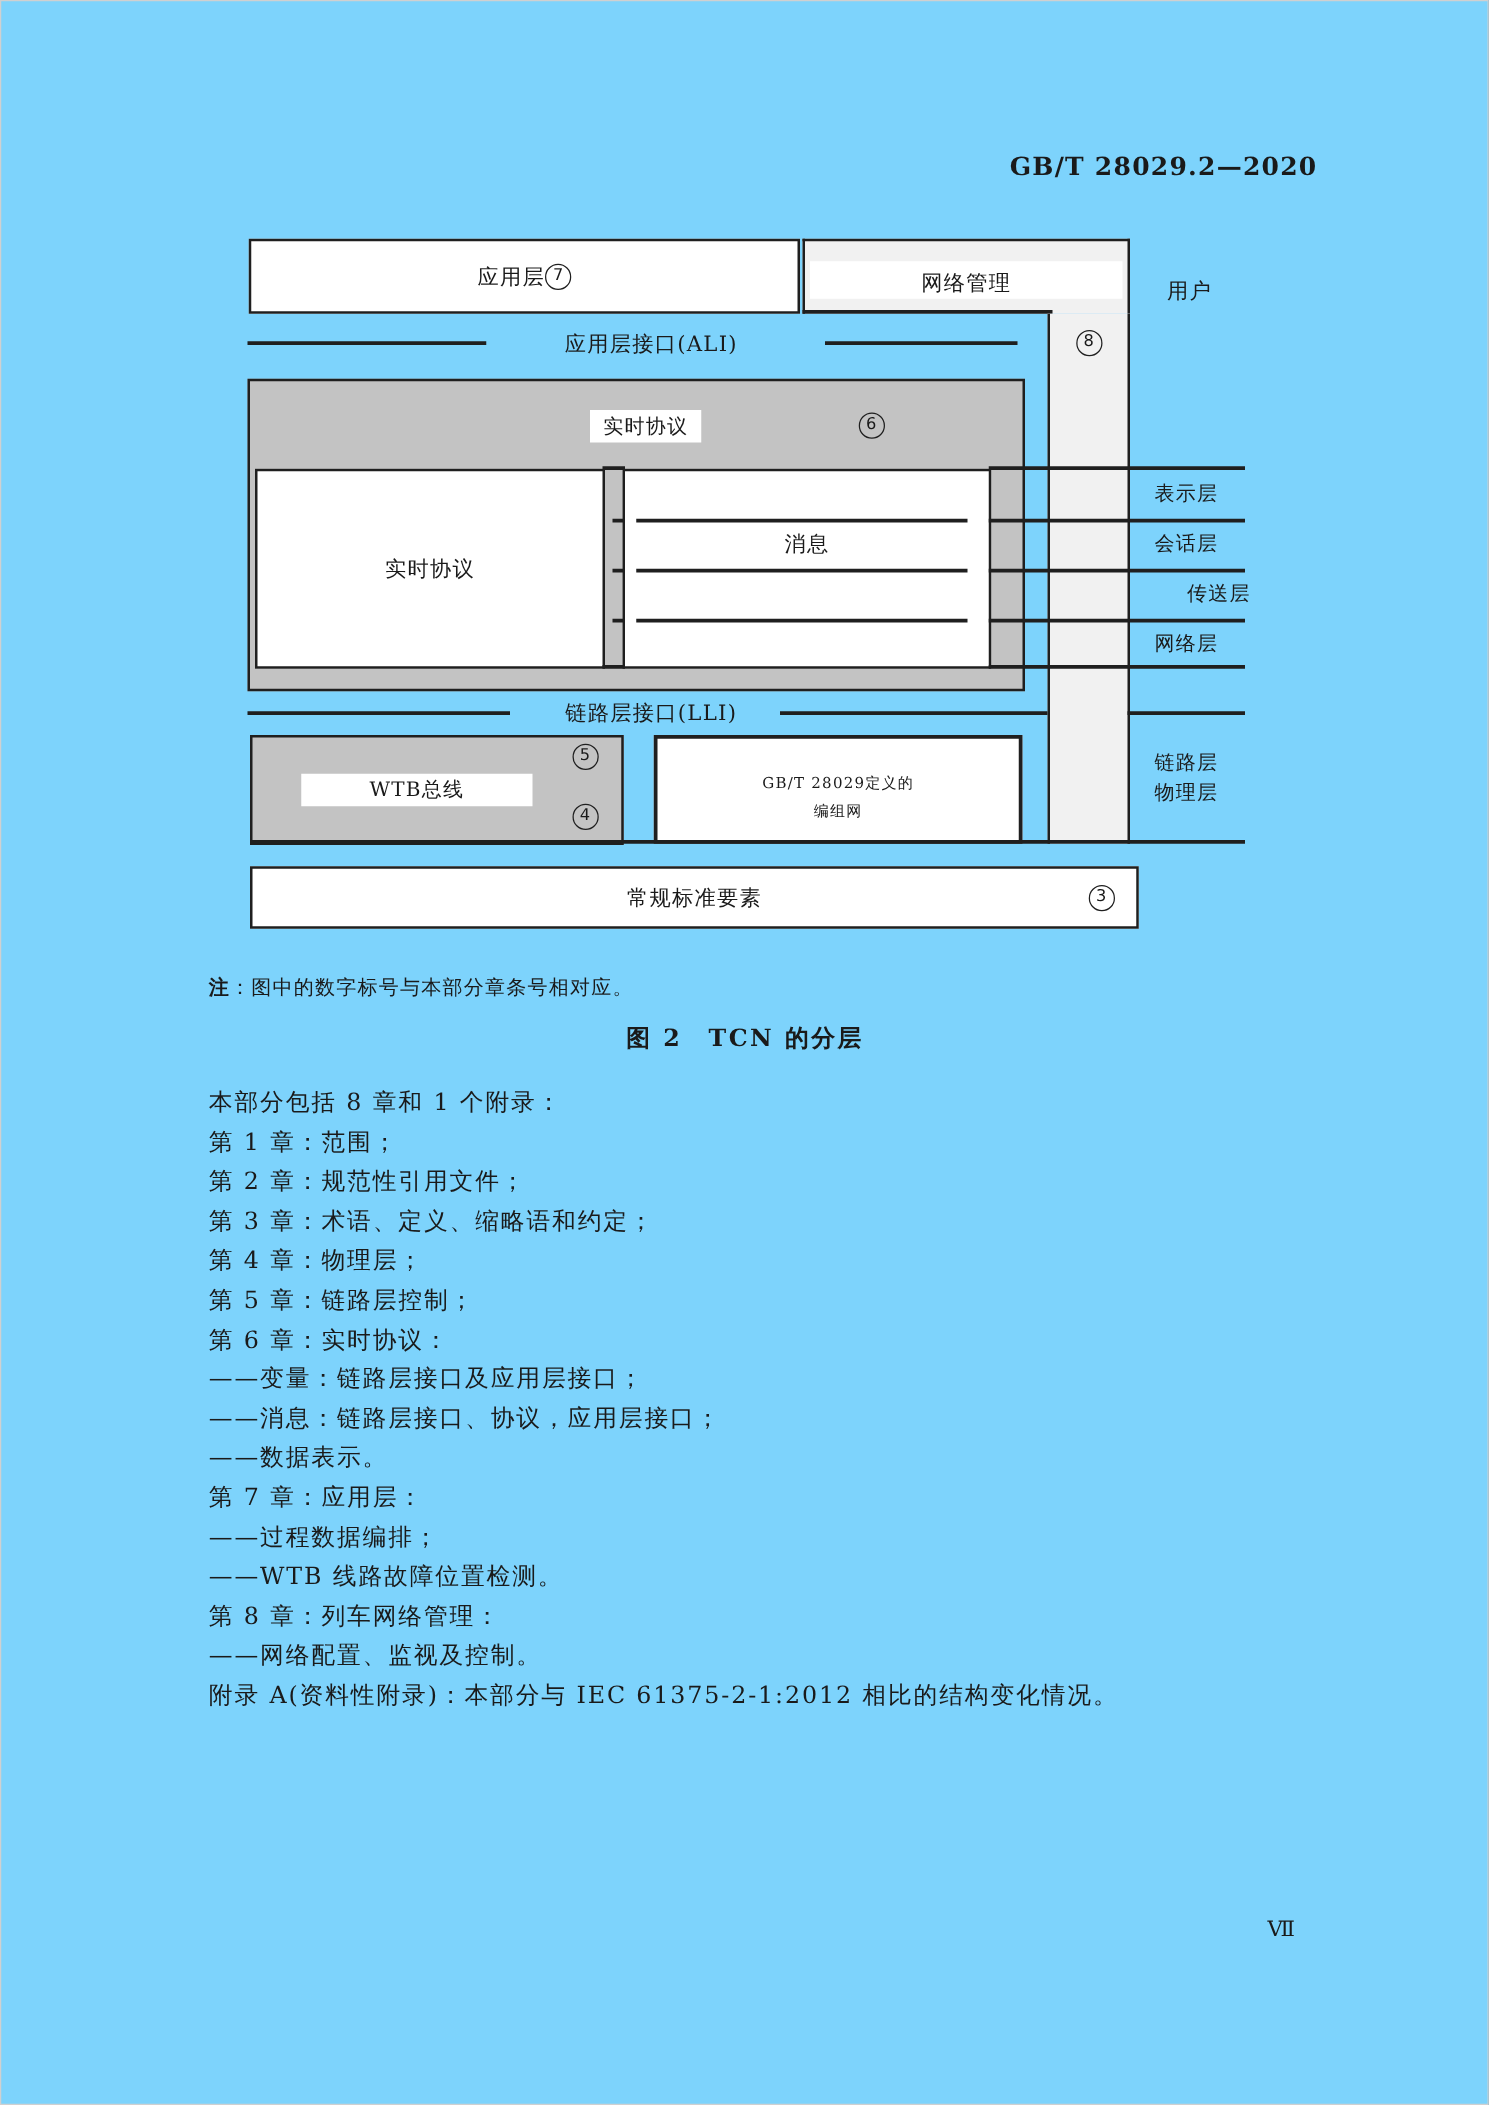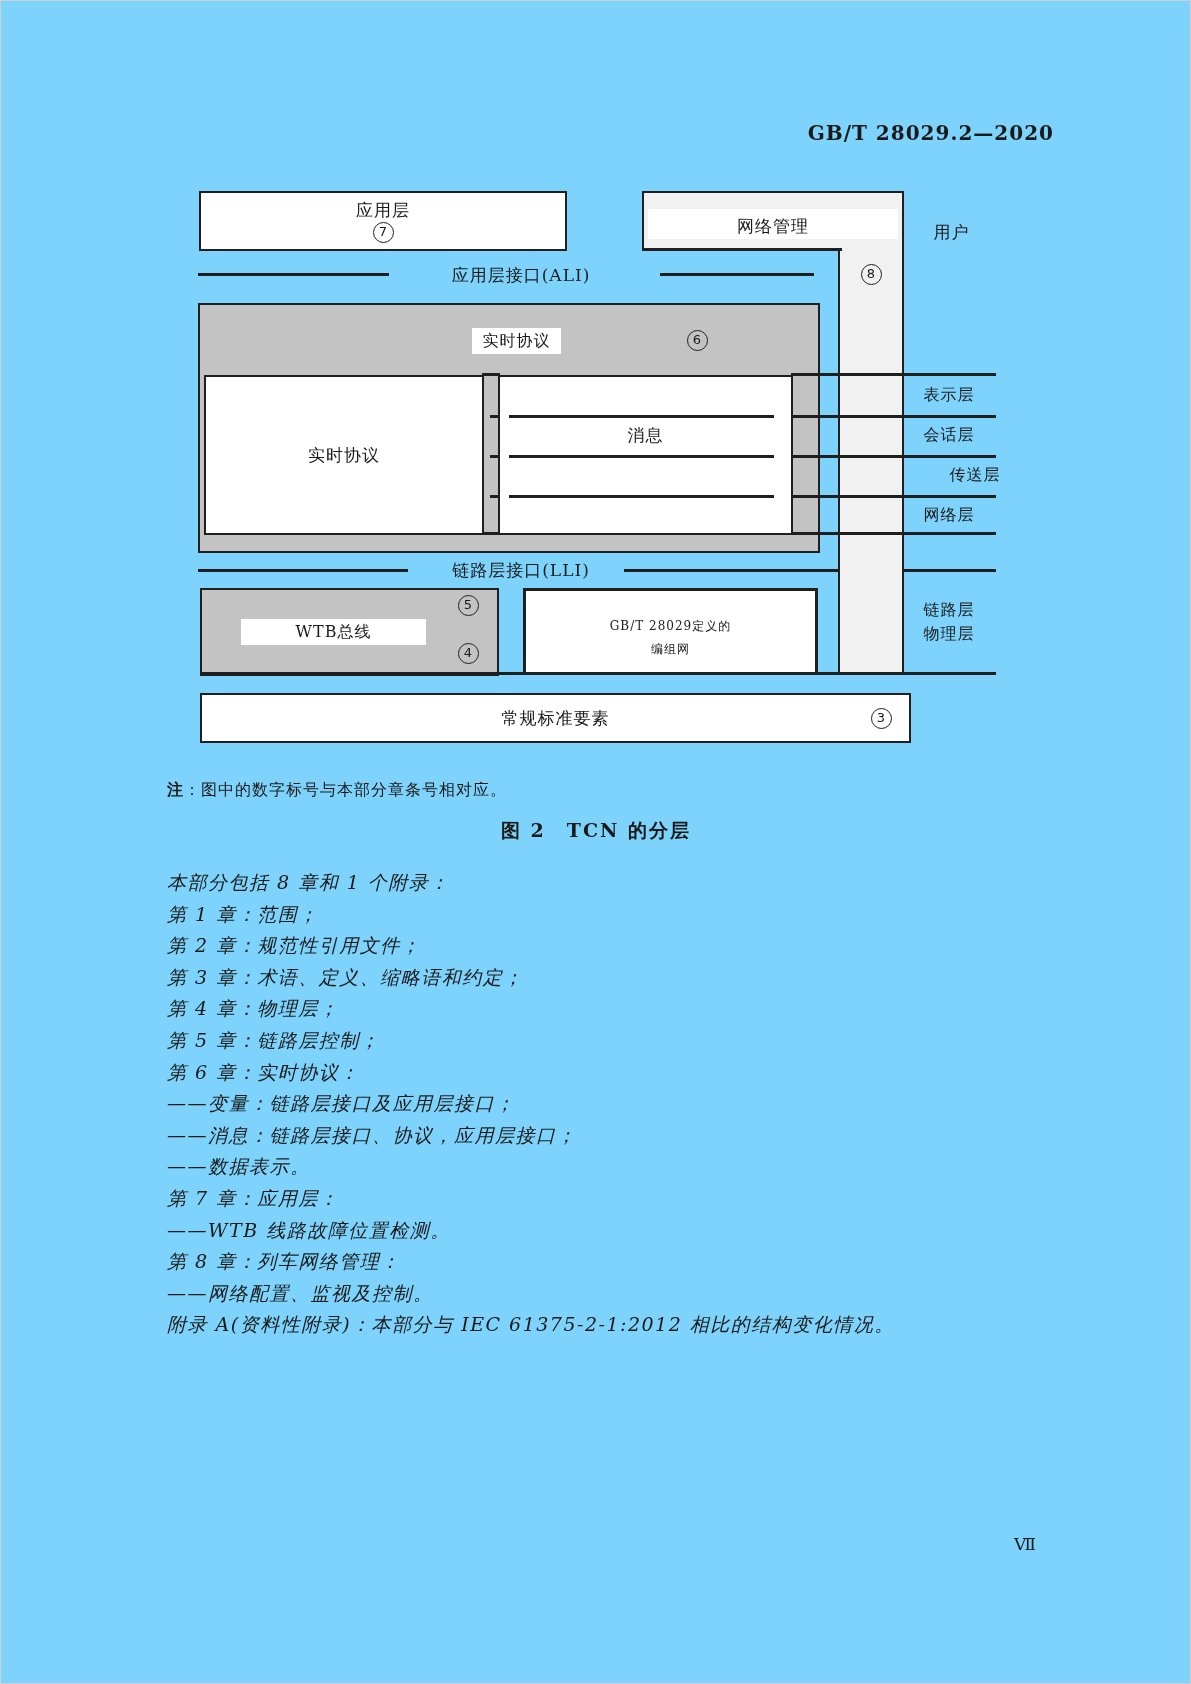--- a/index.html
+++ b/index.html
@@ -16,21 +16,21 @@
   .sm{font-size:16px;}
   .circ{display:inline-block;width:19px;height:19px;border:1.5px solid #1f1f1f;border-radius:50%;
         text-align:center;line-height:18px;font-size:13px;letter-spacing:0;
         font-family:"DejaVu Sans","Liberation Sans",sans-serif;background:transparent;}
   .hdr{position:absolute;left:800px;top:120px;width:253px;text-align:right;
        font-size:20px;font-weight:bold;letter-spacing:1px;}
   .note{position:absolute;left:166px;top:779px;font-size:16px;letter-spacing:1px;}
   .note b{font-weight:bold;}
   .caption{position:absolute;left:95px;top:817px;width:1000px;text-align:center;
            font-weight:bold;font-size:19px;letter-spacing:2px;}
-  .bodytext{position:absolute;left:166px;top:866px;font-size:19px;letter-spacing:1.5px;font-style:italic;}
+  .bodytext{position:absolute;left:166px;top:866px;font-size:19px;letter-spacing:1.5px;}
   .bodytext div{height:31.6px;line-height:31.6px;}
   .pagenum{position:absolute;left:1002px;top:1533px;width:44px;text-align:center;font-size:17px;}
   .marsh{padding-top:24px;text-align:center;font-size:12px;line-height:23px;letter-spacing:1px;}
   .marsh span{display:block;}
   .twoline{line-height:24px;font-size:16px;text-align:center;letter-spacing:1px;}
   .twoline span{display:block;}
 </style>
 </head>
 <body>
 
@@ -41,21 +41,21 @@
   <div class="abs" style="left:0;top:0;width:1191px;height:760px;">
 
     <div class="box lightgray" style="left:641px;top:190px;width:262px;height:60px;border-bottom:none;"></div>
     <div class="abs" style="left:647px;top:208px;width:250px;height:30px;background:#fff;"></div>
     <div class="lbl" style="left:647px;top:214px;width:250px;">网络管理</div>
     <div class="hline" style="left:641px;top:247px;width:200px;"></div>
 
     <div class="abs lightgray" style="left:837px;top:250px;width:66px;height:424px;box-sizing:border-box;border-left:2.5px solid #1f1f1f;border-right:2.5px solid #1f1f1f;"></div>
     <div class="lbl" style="left:852px;top:261px;width:36px;"><span class="circ">8</span></div>
 
-    <div class="box cc" style="left:198px;top:190px;width:368px;height:60px;flex-direction:column;">
+    <div class="box cc" style="left:198px;top:190px;width:441px;height:60px;">
       <span class="lbl" style="position:static;">应用层</span>
         <span class="circ">7</span>
     </div>
 
     <div class="lbl" style="left:903px;top:220px;width:95px;">用户</div>
 
     <div class="hline" style="left:197px;top:272px;width:191px;"></div>
     <div class="lbl" style="left:425px;top:263px;width:190px;">应用层接口(ALI)</div>
     <div class="hline" style="left:659px;top:272px;width:154px;"></div>
 
@@ -131,20 +131,21 @@
     <div>第 1 章：范围；</div>
     <div>第 2 章：规范性引用文件；</div>
     <div>第 3 章：术语、定义、缩略语和约定；</div>
     <div>第 4 章：物理层；</div>
     <div>第 5 章：链路层控制；</div>
     <div>第 6 章：实时协议：</div>
     <div>——变量：链路层接口及应用层接口；</div>
     <div>——消息：链路层接口、协议，应用层接口；</div>
     <div>——数据表示。</div>
     <div>第 7 章：应用层：</div>
+    <div>——过程数据编排；</div>
     <div>——WTB 线路故障位置检测。</div>
     <div>第 8 章：列车网络管理：</div>
     <div>——网络配置、监视及控制。</div>
     <div>附录 A(资料性附录)：本部分与 IEC 61375-2-1:2012 相比的结构变化情况。</div>
   </div>
 
   <div class="pagenum">Ⅶ</div>
 
 </div>
 

